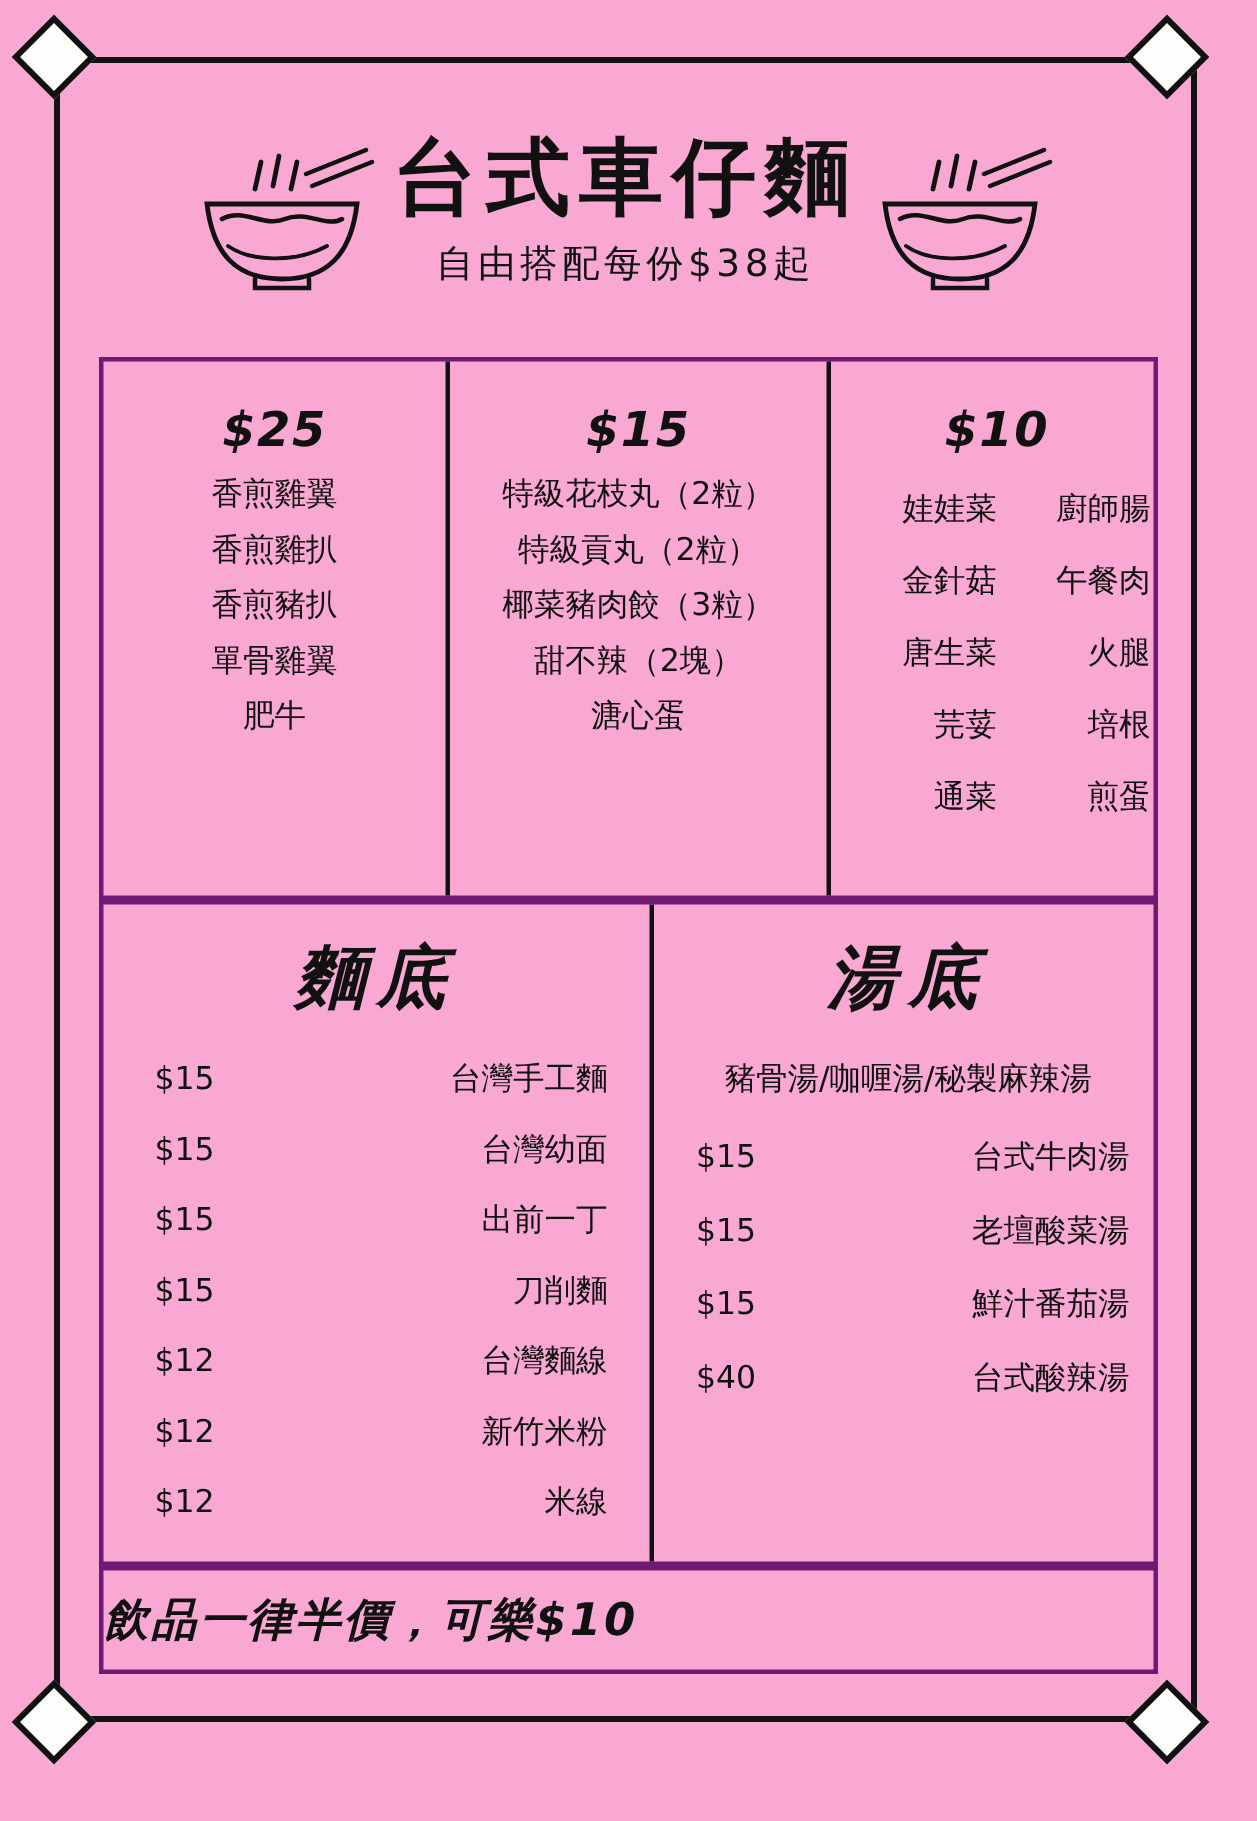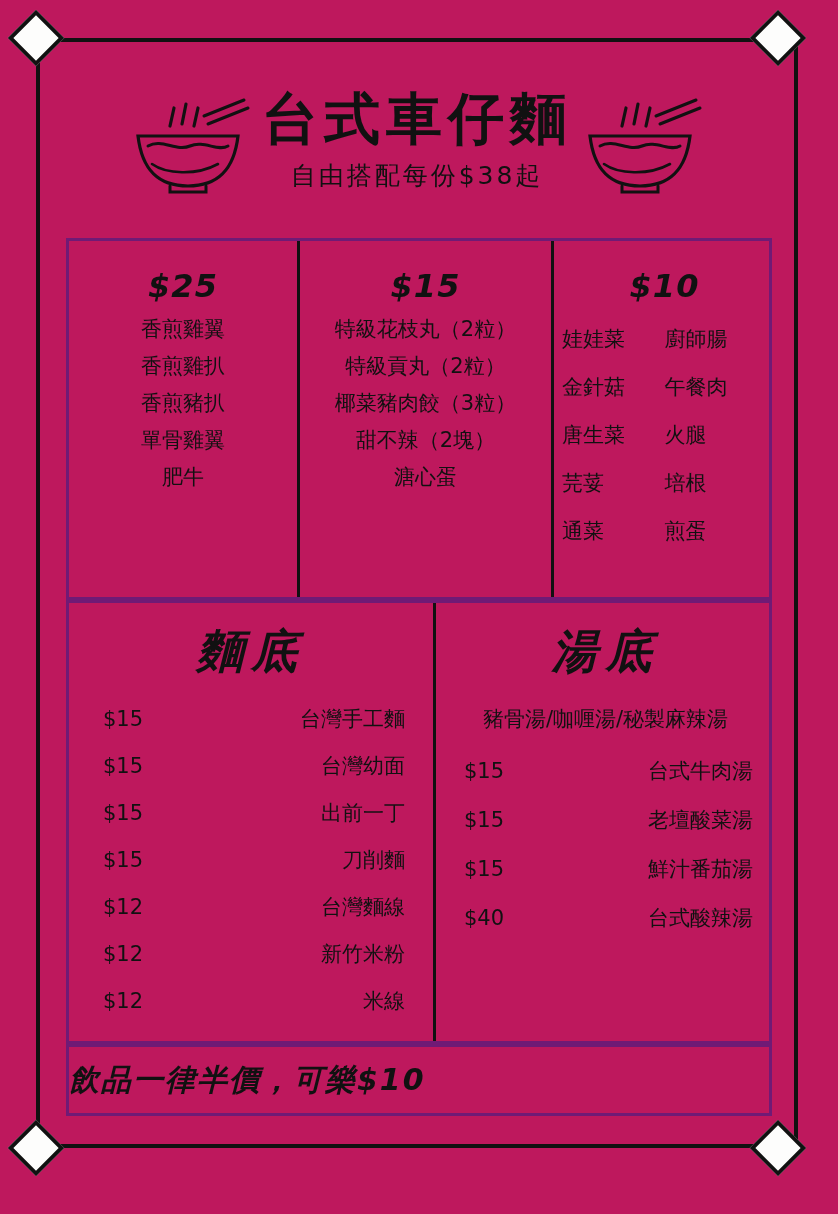--- a/index.html
+++ b/index.html
@@ -12,21 +12,21 @@
     height: 1214px;
     font-family: "Liberation Sans", sans-serif;
     color: #111111;
     overflow: hidden;
   }
 
   .menu-page {
     position: relative;
     width: 838px;
     height: 1214px;
-    background: #be185d;
+    background: #f9a8d4;
   }
 
   
   .outer-frame {
     position: absolute;
     left: 36px;
     top: 38px;
     width: 762px;
     height: 1110px;
     border: 4px solid #111;
@@ -136,21 +136,21 @@
     white-space: nowrap;
   }
   .two-col-items {
     display: flex;
     flex-wrap: wrap;
     justify-content: center;
     padding: 0 8px;
   }
   .two-col-items .item {
     width: 50%;
-    text-align: left;
+    text-align: right;
     box-sizing: border-box;
     margin-bottom: 17px;
   }
 
   
   .base-row {
     left: 66px;
     top: 600px;
     width: 706px;
     height: 444px;

